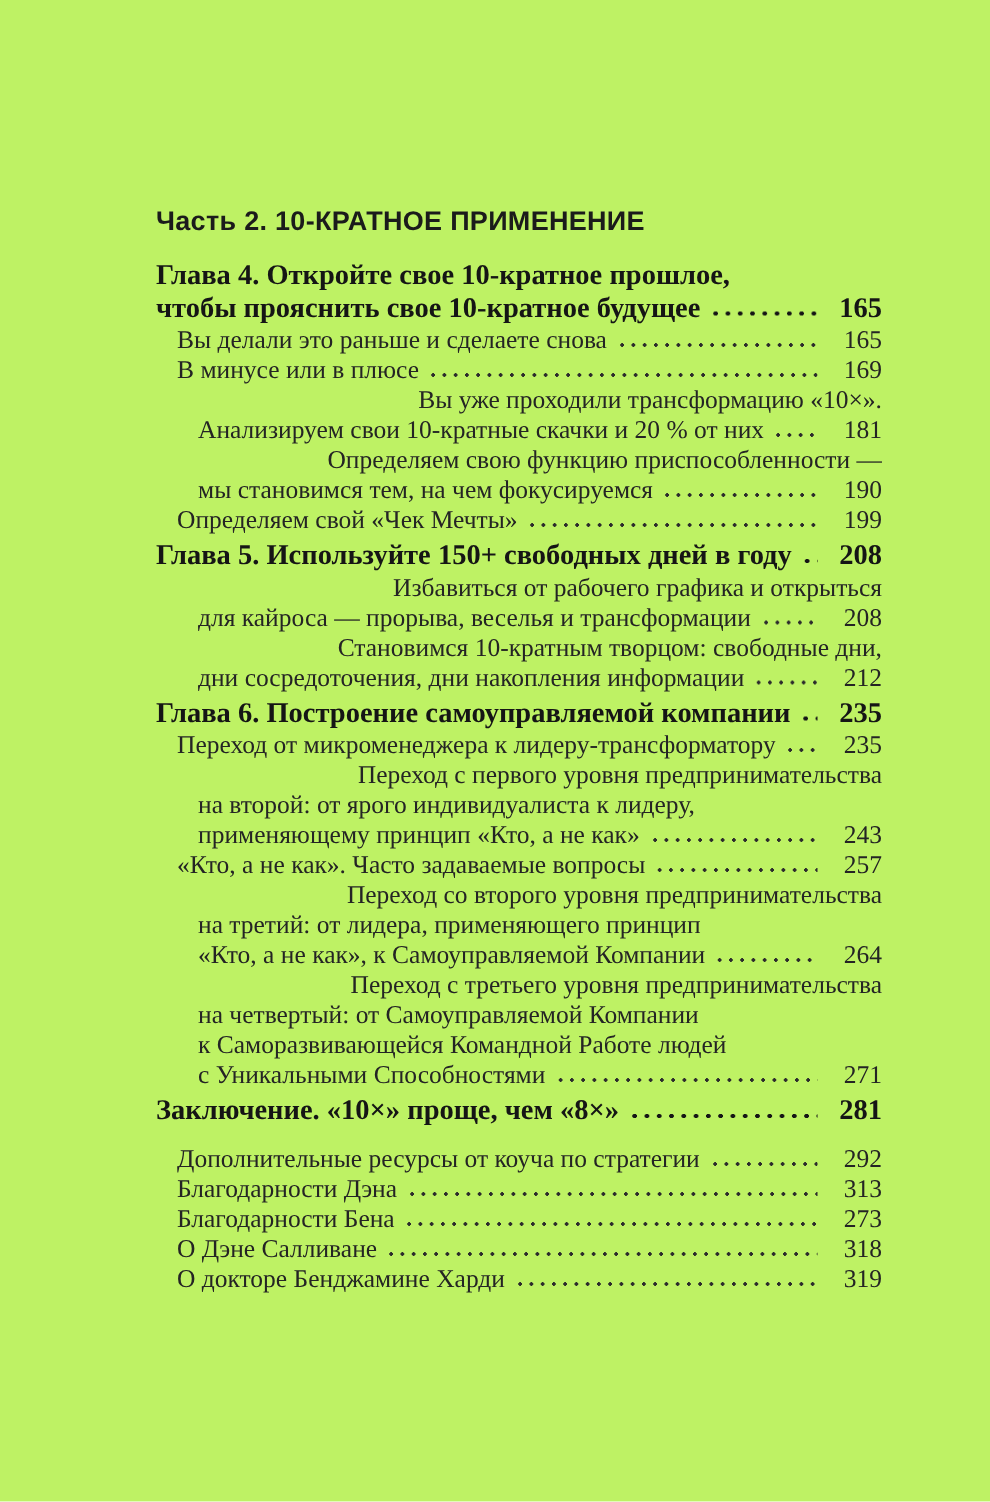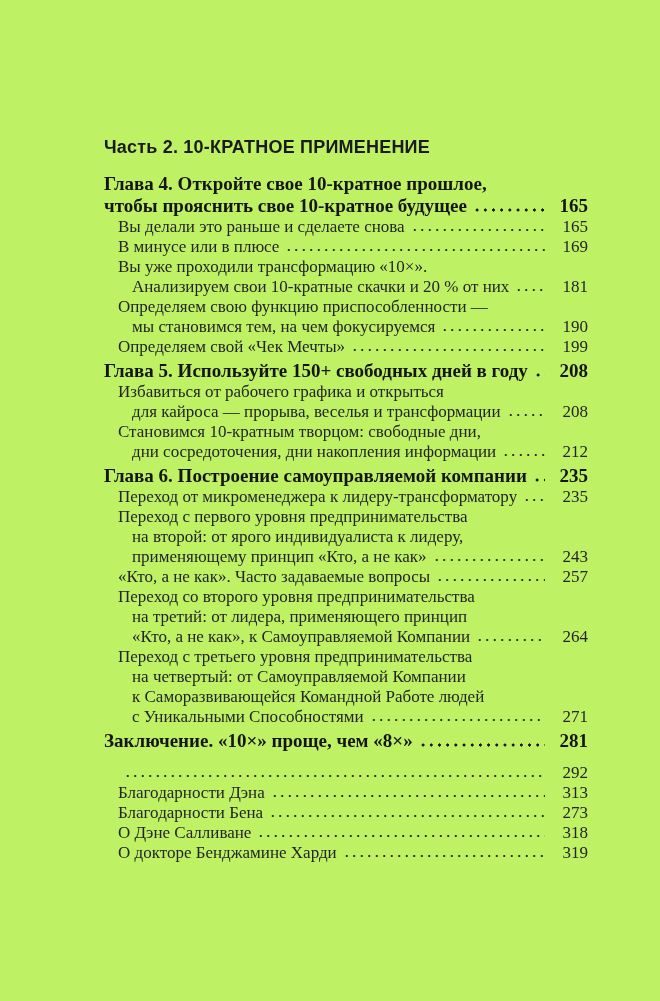--- a/index.html
+++ b/index.html
@@ -34,21 +34,21 @@
     white-space: nowrap;
   }
   .toc-row.style-chapter {
     font-weight: bold;
     font-size: 19px;
     line-height: 22px;
     color: #151515;
   }
   .toc-row.section-gap { margin-top: 3px; }
   .toc-row.big-gap { margin-top: 11px; }
-  .toc-row.indent-1 { padding-left: 14px; }
+  .toc-row.indent-1 { padding-left: 14px; justify-content: flex-end; }
   .toc-row.indent-2 { padding-left: 28px; }
   .toc-text { flex: 0 1 auto; overflow: hidden; }
   .leader {
     flex: 1 1 10px;
     min-width: 10px;
     height: 4px; 
     margin: 0 11px 0 6px;
     background-image: radial-gradient(circle, #2c2c2c 1.15px, rgba(0,0,0,0) 1.35px);
     background-size: 7.5px 4px;
     background-repeat: repeat-x;
@@ -195,20 +195,21 @@
         <span class="toc-text">с Уникальными Способностями</span>
         <span class="leader"></span>
         <span class="toc-page">271</span>
       </div>
       <div class="toc-row style-chapter indent-0 section-gap">
         <span class="toc-text">Заключение. «10×» проще, чем «8×»</span>
         <span class="leader"></span>
         <span class="toc-page">281</span>
       </div>
       <div class="toc-row style-sub indent-1 big-gap">
+        <span class="toc-text">Дополнительные ресурсы от коуча по стратегии</span>
         <span class="leader"></span>
         <span class="toc-page">292</span>
       </div>
       <div class="toc-row style-sub indent-1">
         <span class="toc-text">Благодарности Дэна</span>
         <span class="leader"></span>
         <span class="toc-page">313</span>
       </div>
       <div class="toc-row style-sub indent-1">
         <span class="toc-text">Благодарности Бена</span>

